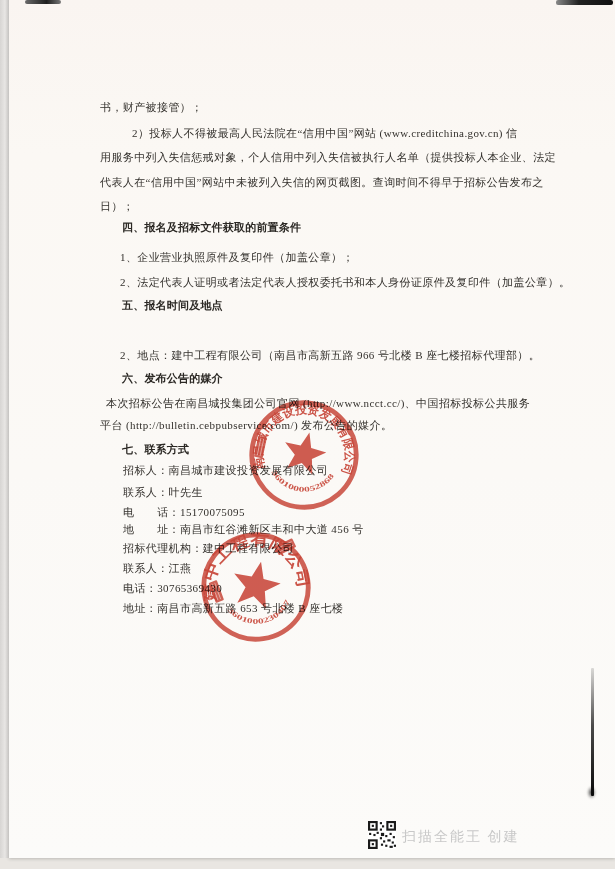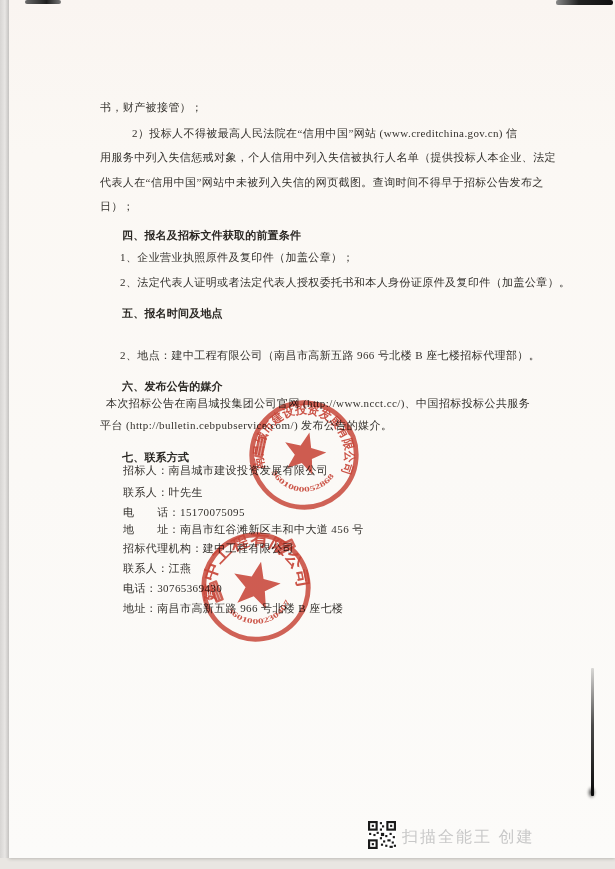--- a/index.html
+++ b/index.html
@@ -20,30 +20,30 @@
         background:linear-gradient(90deg,#888,#222 40%,#111);}
   .a-line{left:591px;top:668px;width:2.5px;height:128px;filter:none;border-radius:1px;
         background:linear-gradient(180deg,rgba(25,25,25,.15),rgba(15,15,15,.75) 45%,#0a0a0a);}
   .a-smudge{left:587px;top:786px;width:9px;height:13px;border-radius:50%;
         background:radial-gradient(ellipse at center,rgba(10,10,10,.8),rgba(10,10,10,0) 70%);
         filter:blur(1px);}
 
   
   .ln{position:absolute;white-space:nowrap;font-size:11px;line-height:15px;
       color:#33302c;letter-spacing:.4px;}
-  .b{font-weight:bold;letter-spacing:.2px;color:#2b2824;margin-top:8px;}
+  .b{font-weight:bold;letter-spacing:.2px;color:#2b2824;}
 
   
   .seal{position:absolute;mix-blend-mode:multiply;opacity:.93;}
   .seal text{font-family:"Liberation Serif","DejaVu Serif",serif;font-weight:bold;}
 
   
   .wm-qr{position:absolute;left:368px;top:821px;}
-  .wm-text{position:absolute;left:402px;top:824px;font-size:16px;line-height:26px;
-      color:#c8c8c8;font-family:Liberation Sans, sans-serif;
+  .wm-text{position:absolute;left:402px;top:824px;font-size:14px;line-height:26px;
+      color:#c8c8c8;font-family:Liberation Serif, serif;
       letter-spacing:2px;white-space:nowrap;}
 </style>
 </head>
 <body>
 
 <div id="screen">
 
   <div class="paper"></div>
   <div class="left-strip"></div>
   <div class="artifact a-tl"></div>
@@ -69,21 +69,21 @@
   <div class="ln" style="left:100px;top:418px">平台 (http://bulletin.cebpubservice.com/) 发布公告的媒介。</div>
 
   <div class="ln b" style="left:122px;top:442px">七、联系方式</div>
   <div class="ln" style="left:123px;top:463px">招标人：南昌城市建设投资发展有限公司</div>
   <div class="ln" style="left:123px;top:485px">联系人：叶先生</div>
   <div class="ln" style="left:123px;top:505px">电　　话：15170075095</div>
   <div class="ln" style="left:123px;top:522px">地　　址：南昌市红谷滩新区丰和中大道 456 号</div>
   <div class="ln" style="left:123px;top:541px">招标代理机构：建中工程有限公司</div>
   <div class="ln" style="left:123px;top:561px">联系人：江燕</div>
   <div class="ln" style="left:123px;top:581px">电话：30765369430</div>
-  <div class="ln" style="left:123px;top:601px">地址：南昌市高新五路 966 号北楼 B 座七楼</div>
+  <div class="ln" style="left:123px;top:601px">地址：南昌市高新五路 653 号北楼 B 座七楼</div>
 
   <svg class="seal" style="left:246px;top:397px;transform:rotate(4deg)" width="116" height="116" viewBox="0 0 120 120">
     <circle cx="60" cy="60" r="54" fill="none" stroke="#c7392b" stroke-width="5" opacity="0.85"></circle>
     <defs>
       <path id="s1t" d="M 19.6 74.7 A 43 43 0 1 1 100.4 74.7"></path>
       <path id="s1d" d="M 28.9 81.8 A 38 38 0 0 0 91.1 81.8"></path>
     </defs>
     <text font-size="12.5" fill="#c7392b" opacity="0.92">
       <textPath href="#s1t" startOffset="50%" text-anchor="middle" textLength="168" lengthAdjust="spacingAndGlyphs">南昌城市建设投资发展有限公司</textPath>
     </text>

